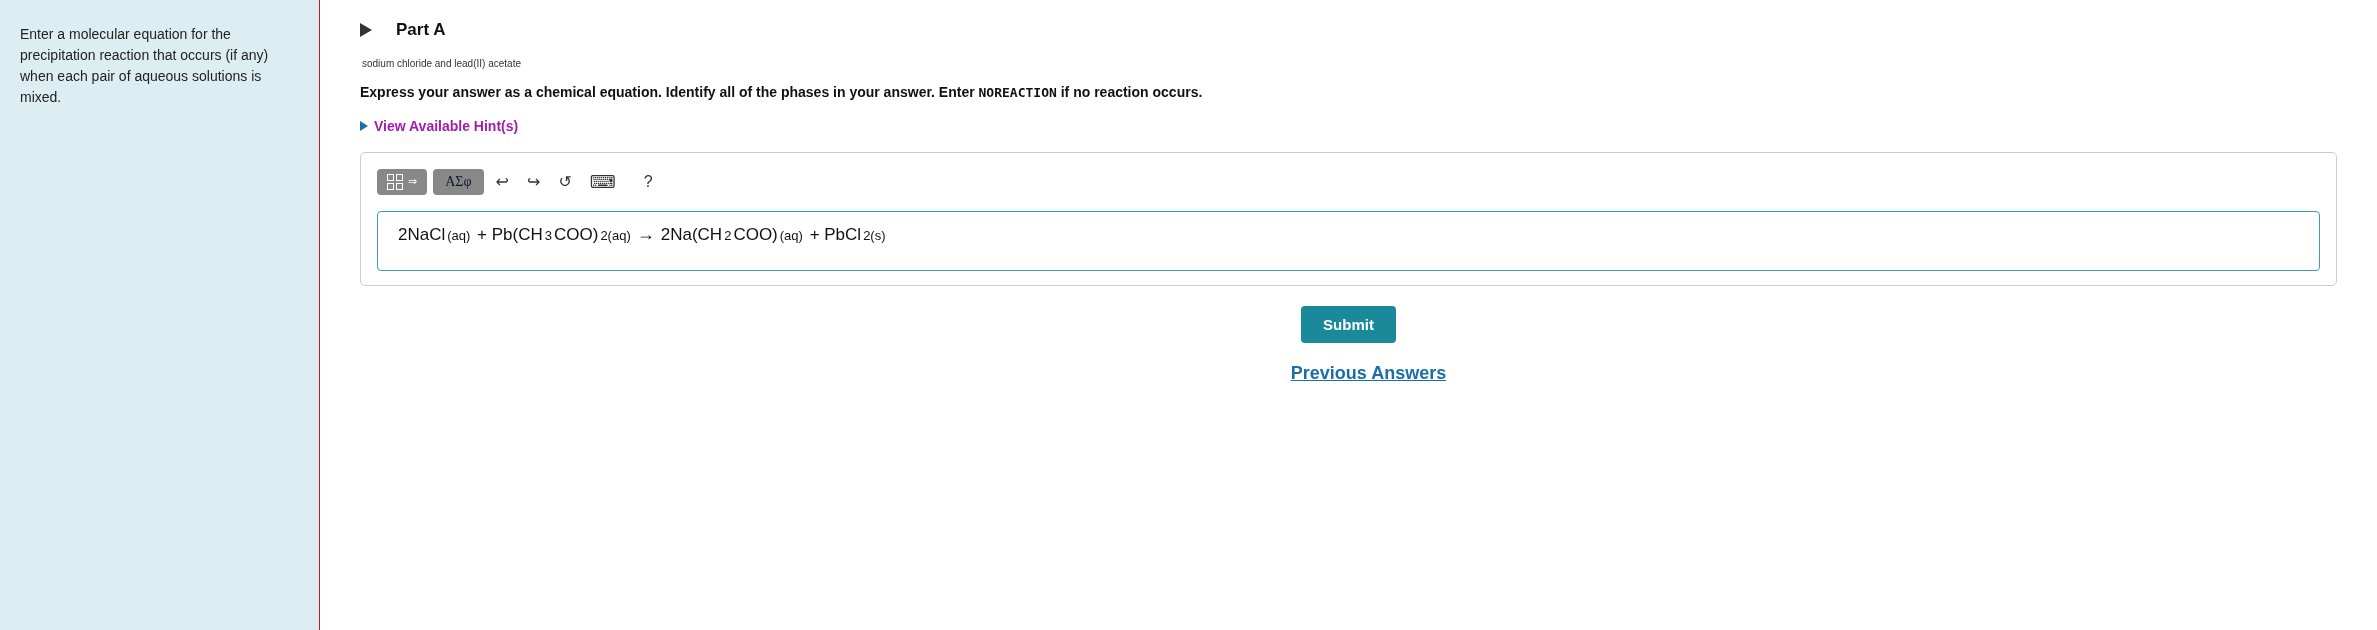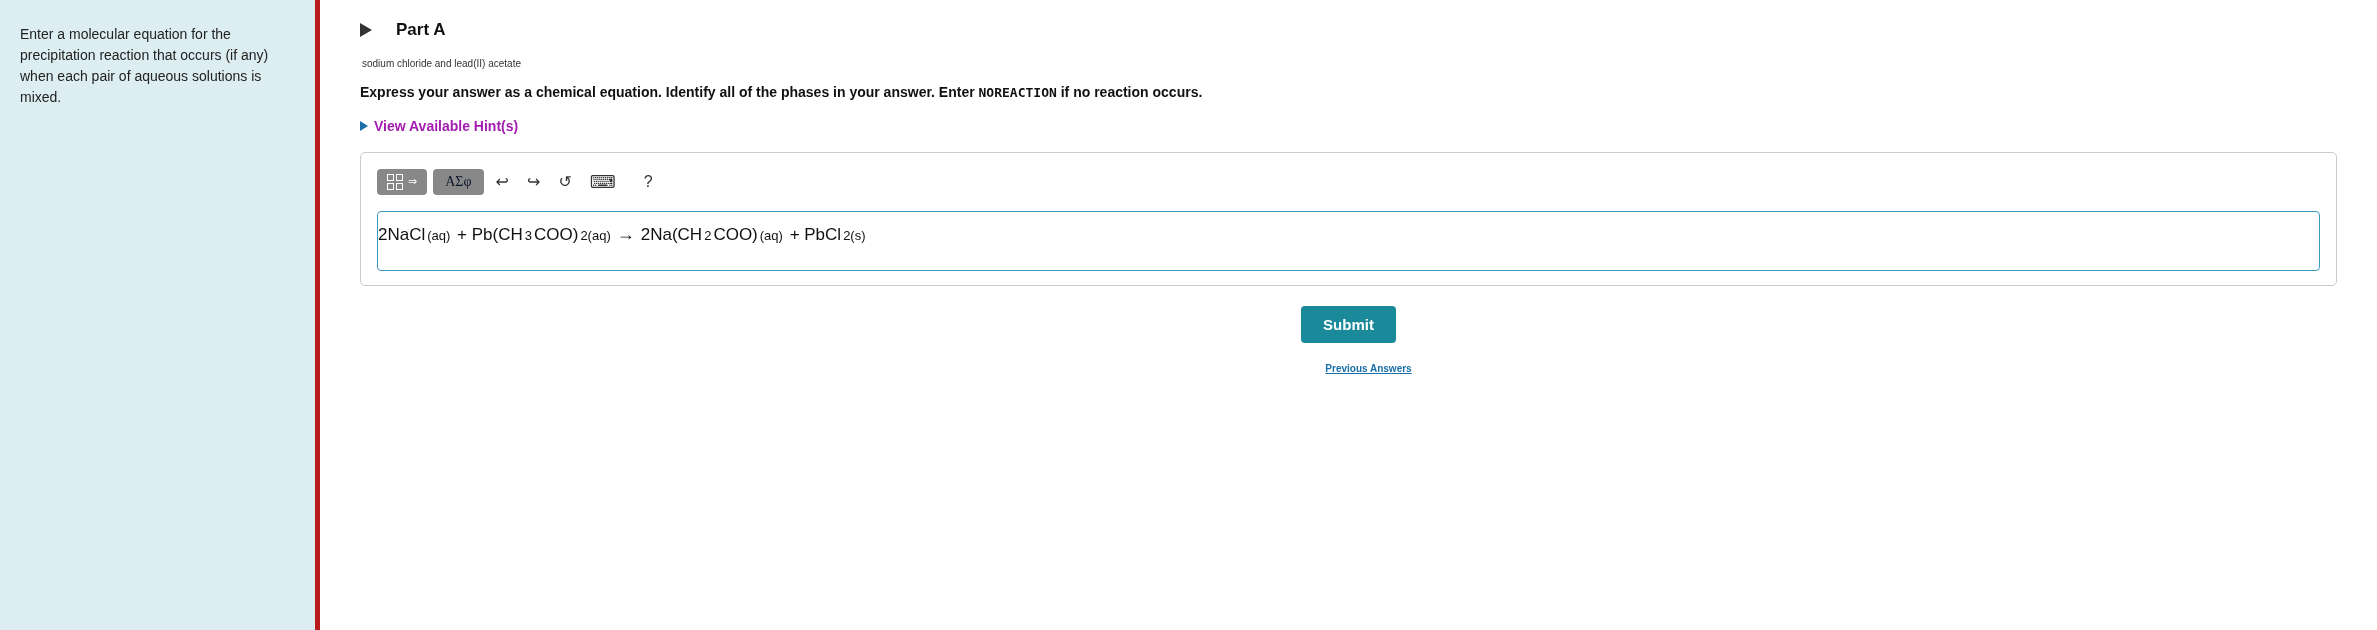--- a/index.html
+++ b/index.html
@@ -9,21 +9,21 @@
       background: #f5f5f5;
       display: flex;
       min-height: 630px;
     }
 
     .left-panel {
       width: 320px;
       min-width: 320px;
       background: #ddeef2;
       padding: 24px 20px;
-      border-right: 5px solid #b91c1c;
+      border-right: 1px solid #b91c1c;
       color: #222;
       font-size: 14px;
       line-height: 1.5;
     }
 
     .right-panel {
       flex: 1;
       background: #ffffff;
       padding: 20px 40px 30px 40px;
     }
@@ -139,21 +139,21 @@
     }
 
     .toolbar-separator {
       color: #aaa;
       margin: 0 2px;
     }
 
     .equation-input {
       border: 1.5px solid #3a9bbf;
       border-radius: 4px;
-      padding: 12px 0;
+      padding: 12px 20px;
       font-size: 16px;
       width: 100%;
       background: #fff;
       color: #111;
       display: flex;
       align-items: baseline;
       flex-wrap: wrap;
       gap: 2px;
       min-height: 60px;
     }
@@ -188,21 +188,21 @@
       border-radius: 4px;
       padding: 10px 22px;
       font-size: 15px;
       font-weight: bold;
       cursor: pointer;
     }
 
     .prev-answers-link {
       color: #1a6fa8;
       font-weight: bold;
-      font-size: 10px;
+      font-size: 18px;
       text-decoration: underline;
       cursor: pointer;
       padding-left: 40px;
     }
   </style>
 </head>
 <body>
 
 <div class="left-panel">
   <p>Enter a molecular equation for the precipitation reaction that occurs (if any) when each pair of aqueous solutions is mixed.</p>

